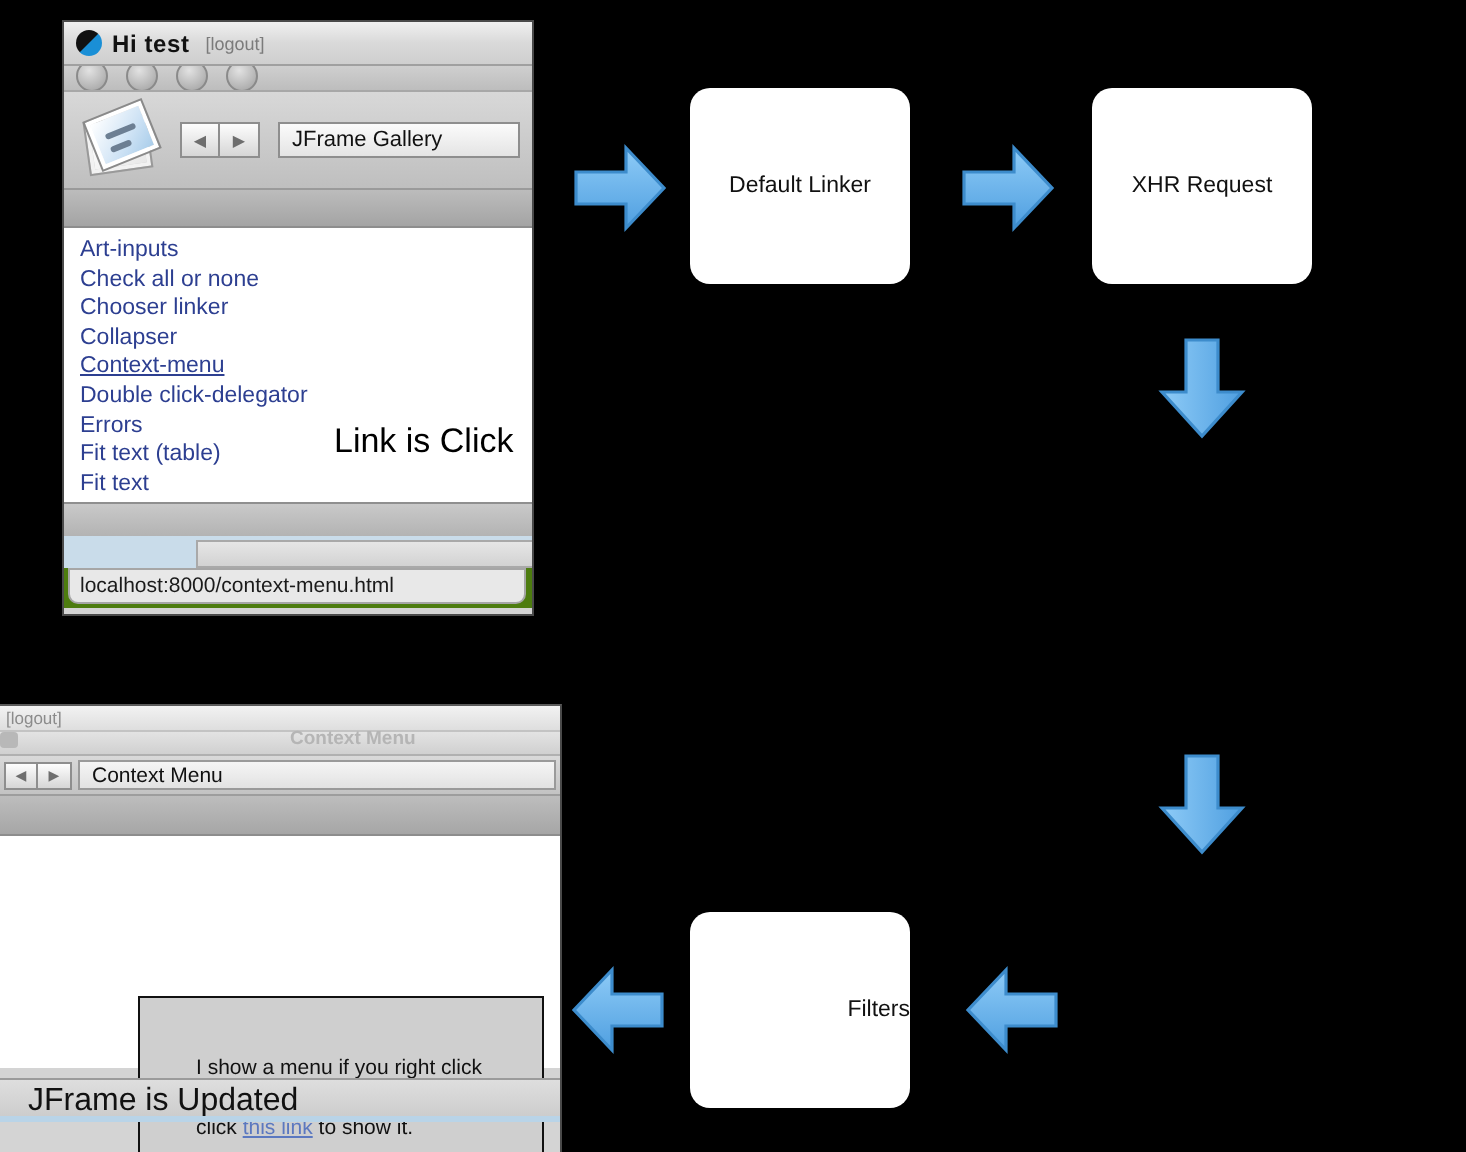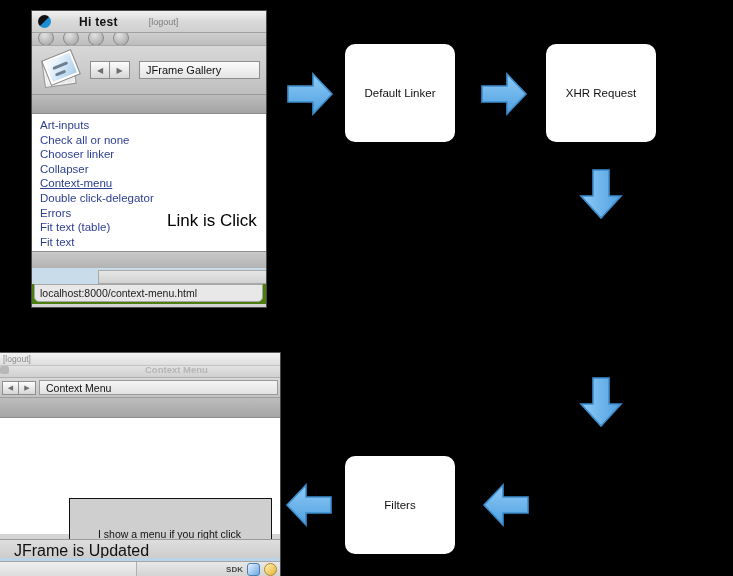--- a/index.html
+++ b/index.html
@@ -19,21 +19,20 @@
     background: #d4d4d4;
     border: 1px solid #4a4a4a;
     overflow: hidden;
   }
   .win1-titlebar {
     height: 22px;
     background: linear-gradient(to bottom, #f0f0f0 0%, #d9d9d9 50%, #cfcfcf 100%);
     border-bottom: 1px solid #a0a0a0;
     display: flex; align-items: center;
     padding-left: 6px;
-    gap: 23px;
   }
   .logo-dot {
     width: 13px; height: 13px; border-radius: 50%;
     background: linear-gradient(135deg, #111 0%, #111 49%, #1a8fd6 51%, #1a8fd6 100%);
     flex: 0 0 auto; margin-right: 5px;
   }
   .win1-title {
     font-size: 12px; font-weight: bold; color: #111;
     letter-spacing: 0.3px;
   }
@@ -252,21 +251,21 @@
     background: #ffffff;
     border-radius: 10px;
     display: flex; align-items: center; justify-content: center;
     font-size: 11.5px; color: #111;
     pointer-events: auto;
   }
   .n-linker   { left: 345px; top: 44px;  width: 110px; height: 98px; }
   .n-xhr      { left: 546px; top: 44px;  width: 110px; height: 98px; }
   .n-server   { left: 546px; top: 256px; width: 110px; height: 98px; }
   .n-renderer { left: 546px; top: 456px; width: 110px; height: 98px; }
-  .n-filters  { left: 345px; top: 456px; width: 110px; height: 98px; }
+  .n-filters  { left: 345px; top: 456px; width: 110px; height: 98px; justify-content: flex-end; }
 
   .arr { position: absolute; pointer-events: auto; }
 </style>
 </head>
 <body>
 
 <div class="win1">
 
   <div class="win1-titlebar">
     <span class="logo-dot"></span>
@@ -344,26 +343,20 @@
         <span>anywhere in me. Or you can click</span>
         <a href="#">this link</a><span> to show it.</span>
       </p>
     </div>
   </div>
 
   <div class="win2-banner">
     <span class="btxt">JFrame is Updated</span>
   </div>
 
-  <div class="win2-tray">
-    <span class="seg"></span>
-    <span class="sdk-label">SDK</span>
-    <span class="tray-ico a"></span>
-    <span class="tray-ico b"></span>
-  </div>
 </div>
 
 <div class="flow">
 
   <div class="node n-linker">
     <span>Default Linker</span>
   </div>
   <div class="node n-xhr">
     <span>XHR Request</span>
   </div>

